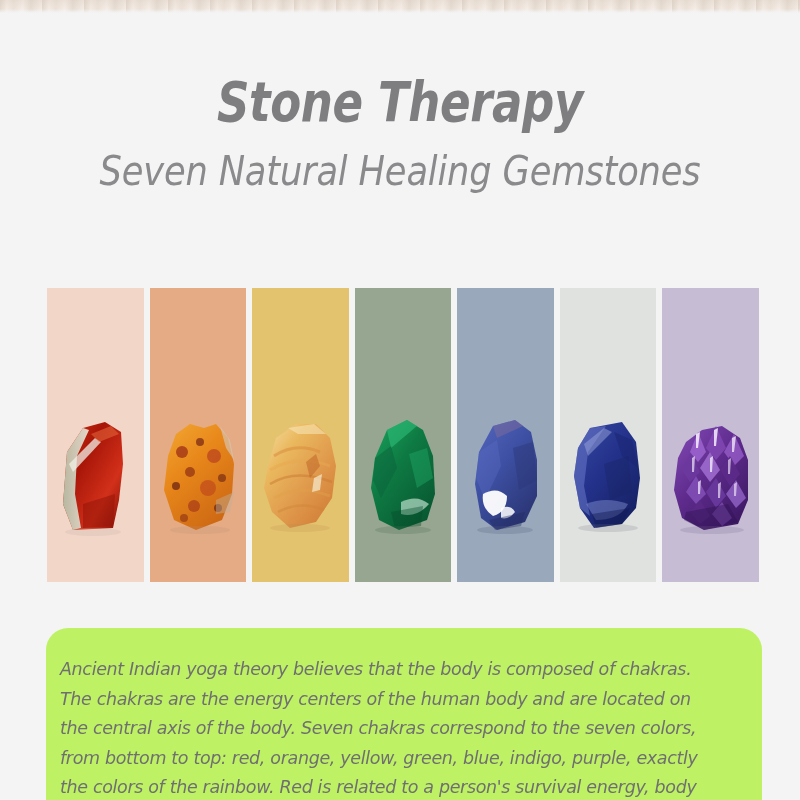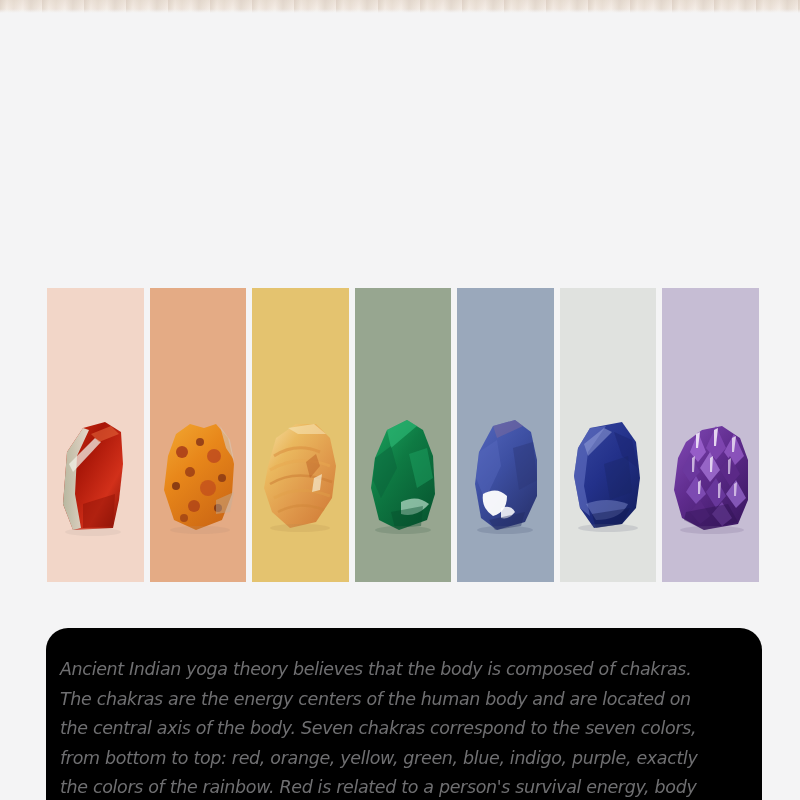--- a/index.html
+++ b/index.html
@@ -116,21 +116,21 @@
   }
   .gem-wrap svg { display: block; overflow: visible; }
 
   
   .info-card {
     position: absolute;
     left: 46px;
     top: 628px;
     width: 716px;
     height: 172px;
-    background: #000000;
+    background: #bef264;
     border-radius: 22px 22px 0 0;
     overflow: hidden;
   }
   .info-text {
     position: absolute;
     left: 14px;
     top: 26px;
     width: 690px;
     font-family: "DejaVu Sans", sans-serif;
     font-style: italic;
@@ -145,20 +145,24 @@
     text-align: left;
   }
 </style>
 </head>
 <body>
 
 <div id="poster">
 
   <div class="top-texture"></div>
 
+  <div class="title-block">
+    <div class="poster-title">Stone Therapy</div>
+    <div class="poster-subtitle">Seven Natural Healing Gemstones</div>
+  </div>
 
   <div class="strips">
 
     <div class="strip">
       <div class="strip-bg" style="background: rgb(242, 214, 200);"></div>
       <div class="gem-wrap">
         <svg width="120" height="140" viewBox="0 0 120 140">
           <defs>
             <linearGradient id="rj1" x1="0" y1="0" x2="1" y2="1">
               <stop offset="0%" stop-color="#d9310f"></stop>

